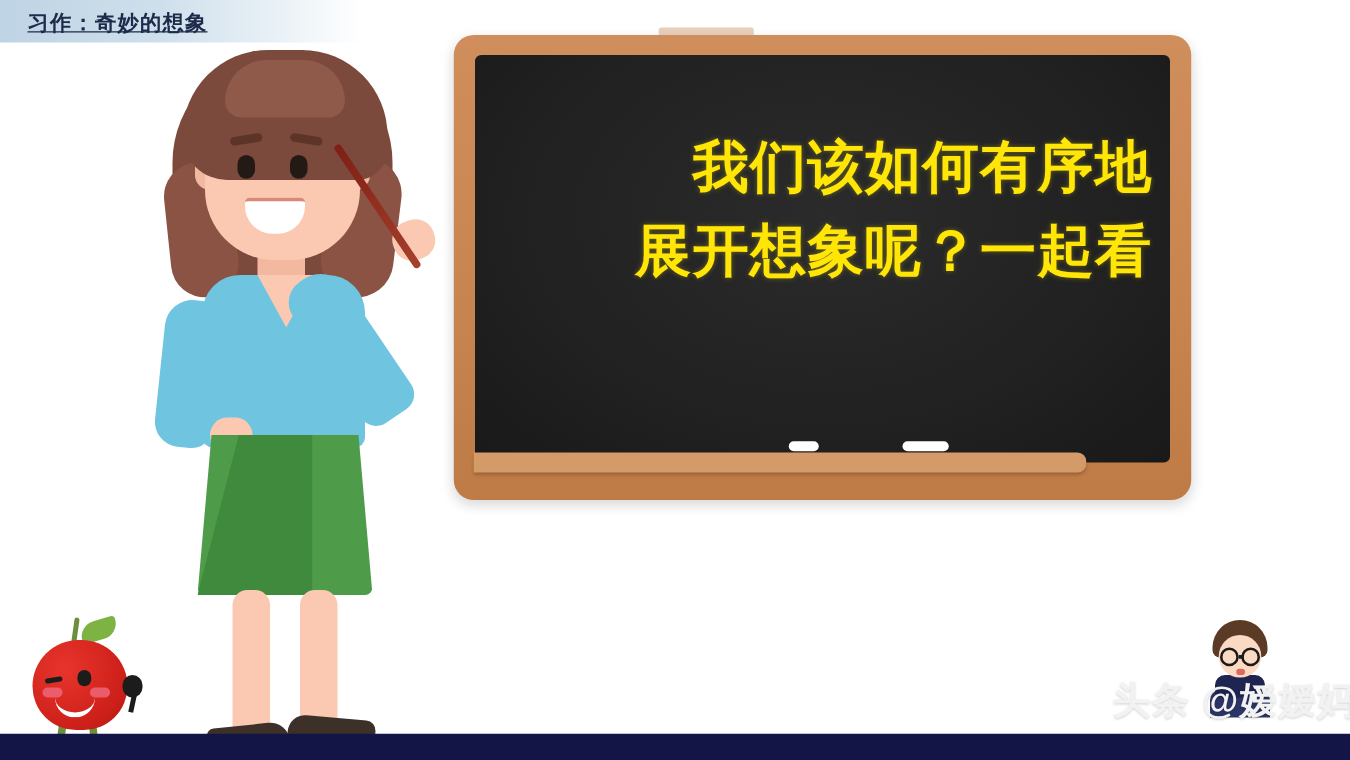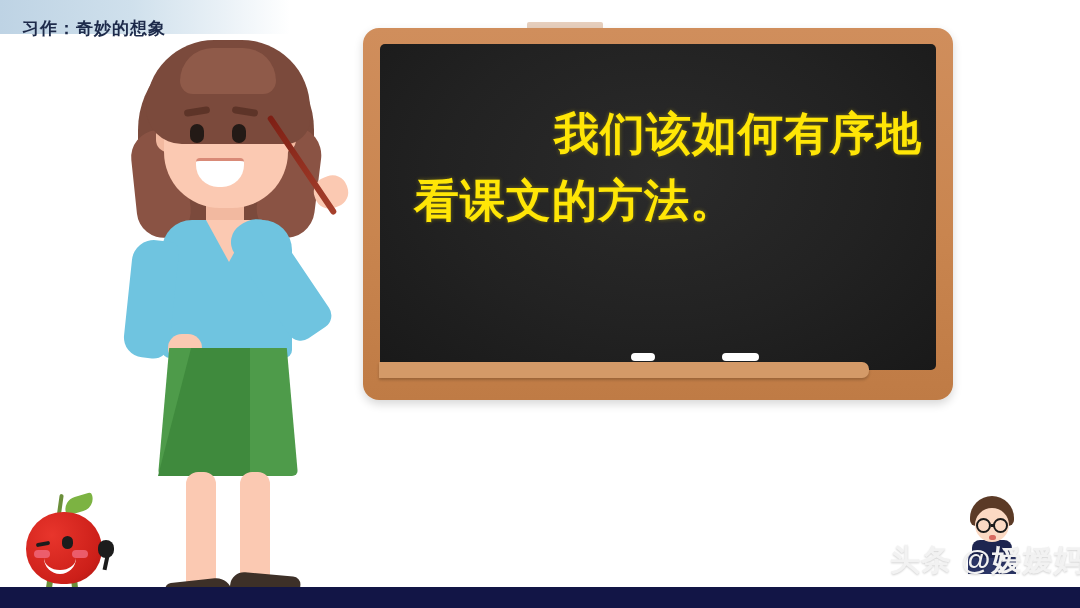--- a/index.html
+++ b/index.html
@@ -23,26 +23,27 @@
     position: absolute;
     left: 0;
     top: 0;
     width: 290px;
     height: 34px;
     background: linear-gradient(to right, #bed3e4 0%, #cfe0ec 45%, #e8f0f6 75%, #ffffff 100%);
   }
   #title-text {
     position: absolute;
     left: 22px;
-    top: 17px;
+    top: 7px;
     font-size: 17px;
     font-weight: 700;
     color: #1d2a4a;
     letter-spacing: 1px;
     white-space: nowrap;
+    text-decoration: underline;
   }
 
   
   #board-mount {
     position: absolute;
     left: 527px;
     top: 22px;
     width: 76px;
     height: 12px;
     background: #e7cfbd;
@@ -315,21 +316,21 @@
 
   <div id="title-banner">
     <div id="title-text">习作：奇妙的想象</div>
   </div>
 
   <div id="board-mount"></div>
   <div id="blackboard">
     <div id="board-surface">
       <div id="board-text">
         <span class="ln l1">我们该如何有序地</span>
-        <span class="ln l3">看课文的方法。</span>
+        <span class="ln l2">展开想象呢？一起看</span>
       </div>
     </div>
     <div id="chalk-tray"></div>
     <div class="chalk" id="chalk-1"></div>
     <div class="chalk" id="chalk-2"></div>
   </div>
 
   <div id="teacher">
     <div class="tp" id="hair-back"></div>
     <div class="tp" id="hair-curl-l"></div>

